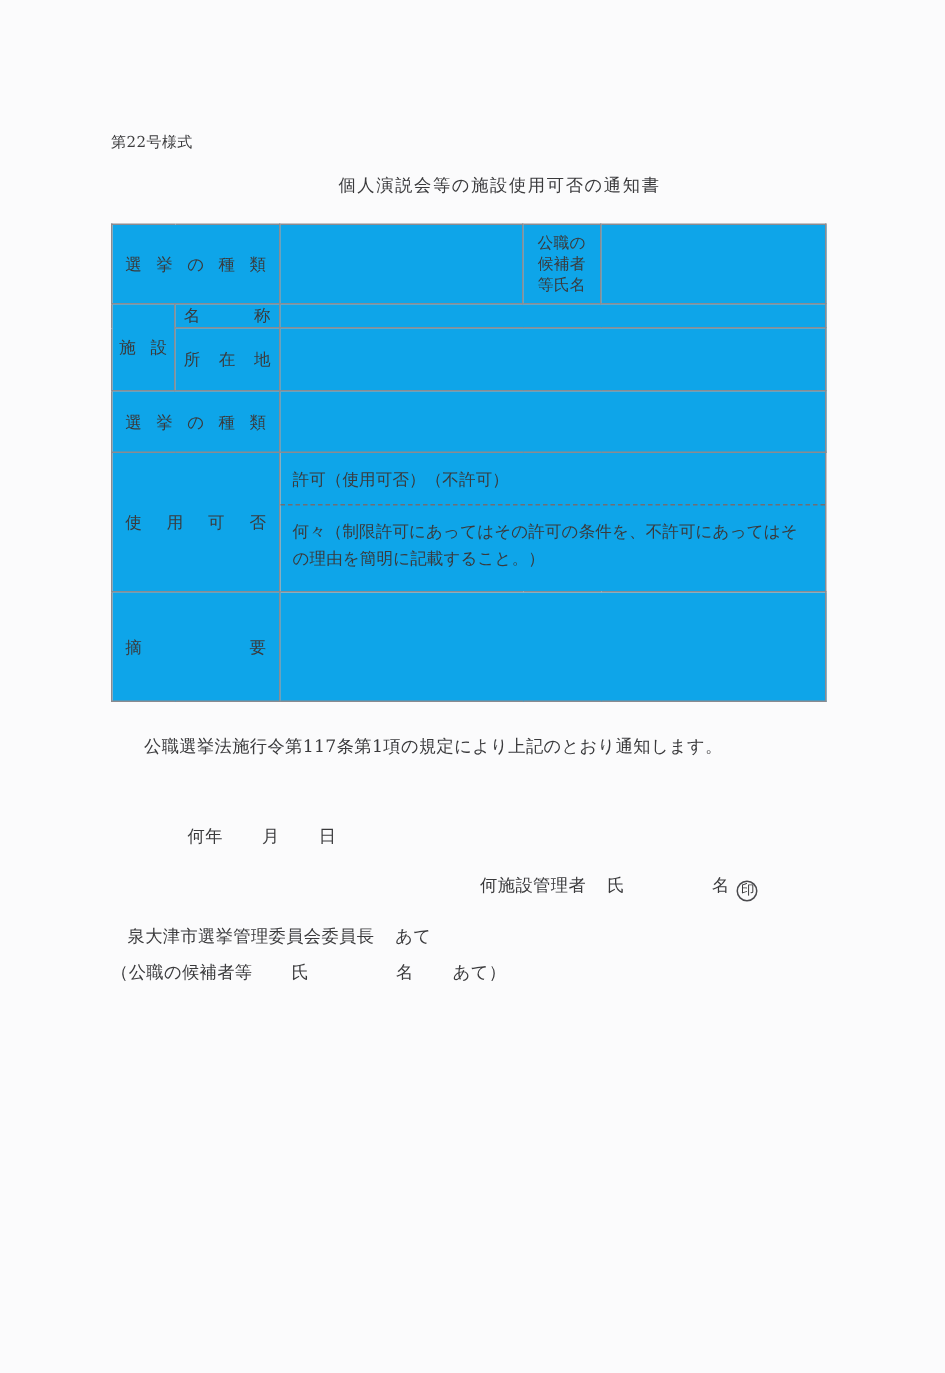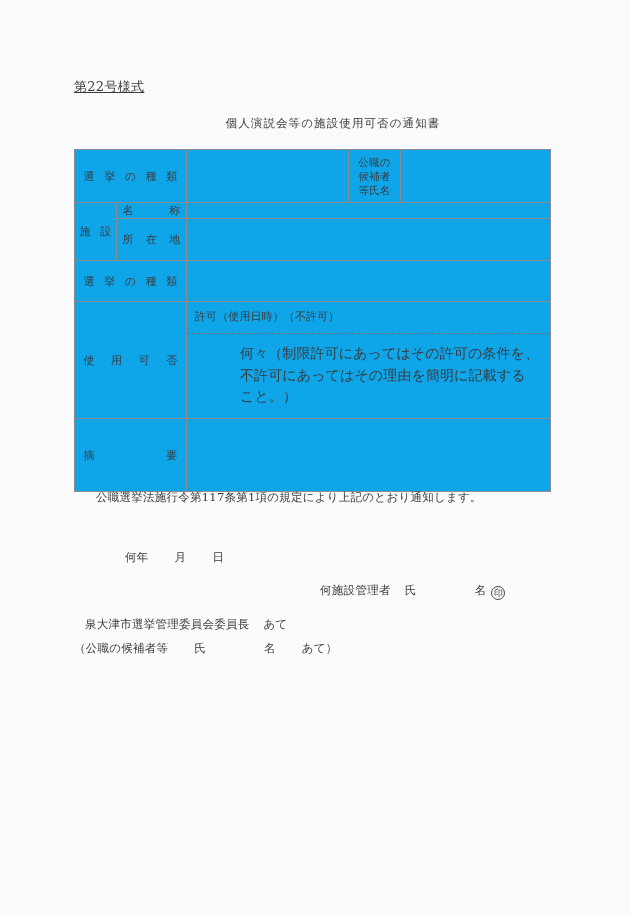--- a/index.html
+++ b/index.html
@@ -20,26 +20,25 @@
   .page {
     position: absolute;
     inset: 0;
     background: #fbfbfc;
   }
 
   
   .form-no {
     position: absolute;
     left: 74px;
-    top: 78px;
-    font-size: 13px;
+    top: 88px;
+    font-size: 10px;
     letter-spacing: 0.3px;
     color: #3a3a3c;
     white-space: nowrap;
-    text-decoration: underline;
   }
 
   
   .doc-title {
     position: absolute;
     left: 0;
     right: 0;
     top: 116px;
     text-align: center;
     font-size: 11.5px;
@@ -105,24 +104,23 @@
     font-size: 11px;
     letter-spacing: 0.1px;
   }
   .kahi-divider {
     height: 0;
     border-top: 1px dashed #6f6f74;
     margin: 0;
   }
   .kahi-bottom {
     padding: 9px 10px 10px 8px;
-    font-size: 14px;
+    font-size: 11px;
     line-height: 1.55;
     letter-spacing: 0.1px;
-    margin-left: 45px;
   }
 
   
   .below {
     position: absolute;
     font-size: 11.5px;
     color: #3a3a3c;
     letter-spacing: 0.25px;
     white-space: nowrap;
   }
@@ -205,21 +203,21 @@
           <span class="lbl-spread w96">選挙の種類</span>
         </td>
         <td class="blank" colspan="3"></td>
       </tr>
 
       <tr>
         <td class="lbl" colspan="2" style="height:92px">
           <span class="lbl-spread w96">使用可否</span>
         </td>
         <td class="kahi-cell" colspan="3">
-          <div class="kahi-top">許可（使用日時）（不許可）</div>
+          <div class="kahi-top">許可（使用可否）（不許可）</div>
           <div class="kahi-divider"></div>
           <div class="kahi-bottom">何々（制限許可にあってはその許可の条件を、不許可にあってはその理由を簡明に記載すること。）</div>
         </td>
       </tr>
 
       <tr>
         <td class="lbl" colspan="2" style="height:72px">
           <span class="lbl-spread w96">摘要</span>
         </td>
         <td class="blank" colspan="3"></td>

